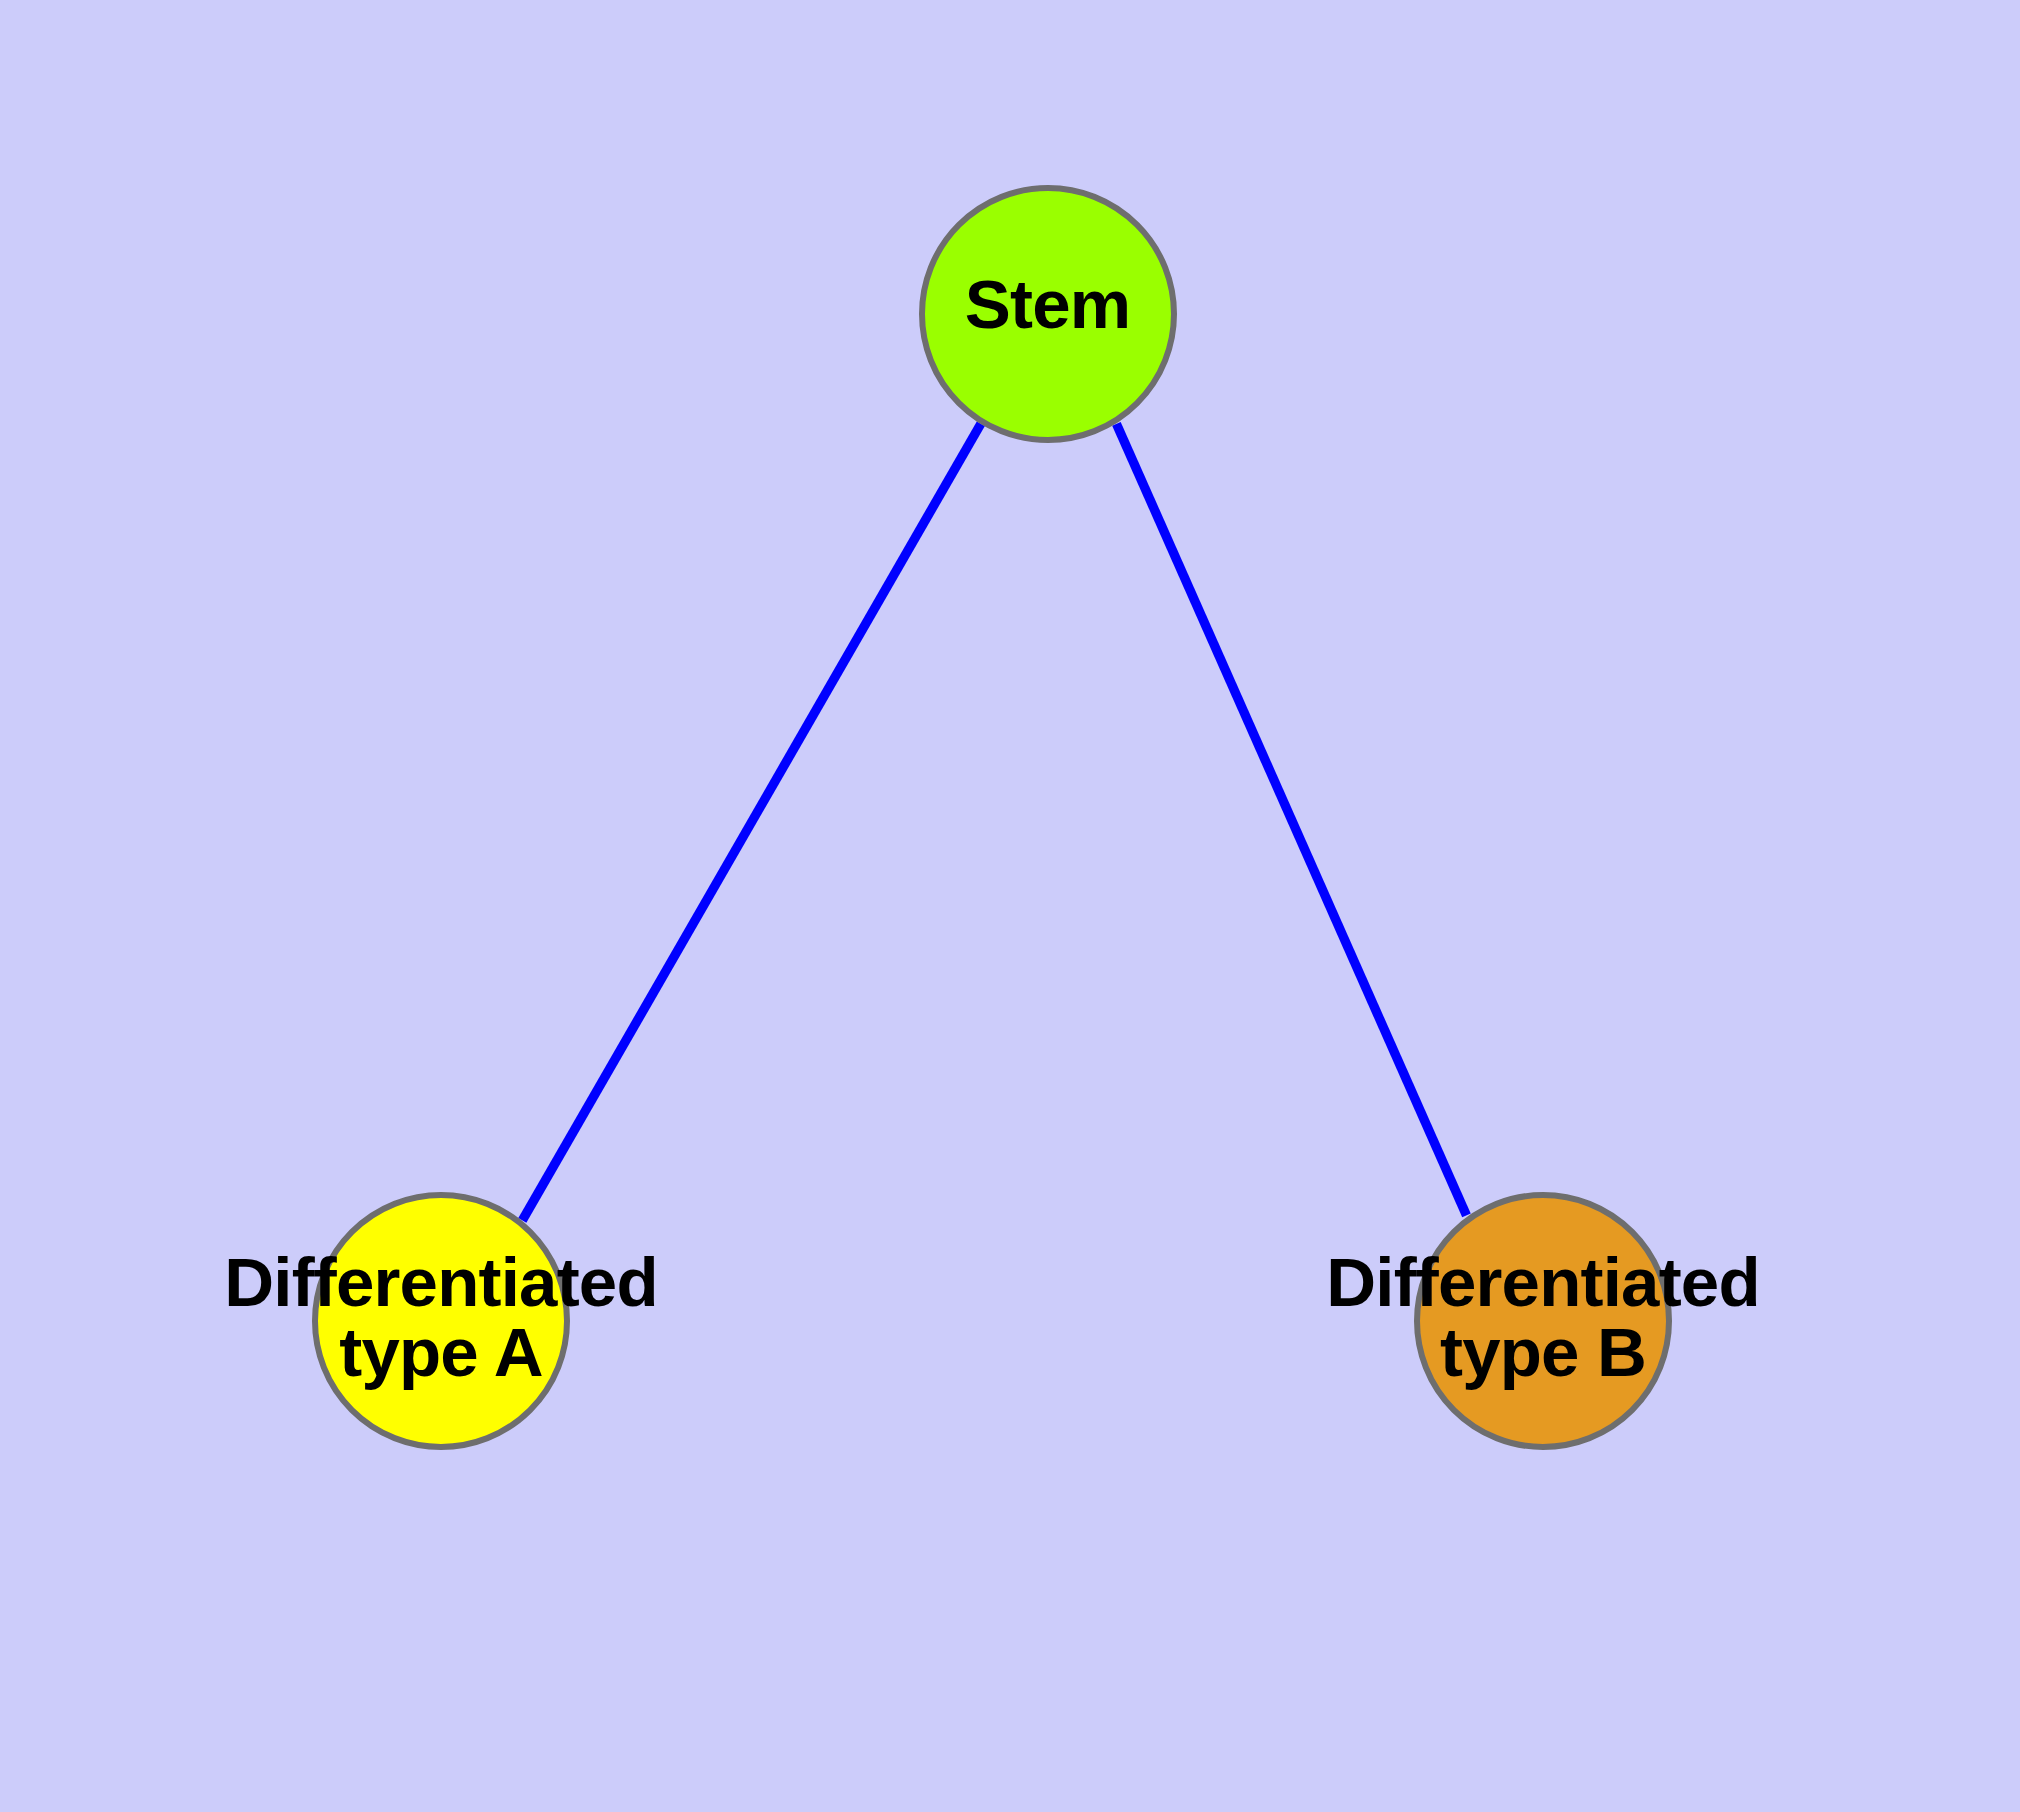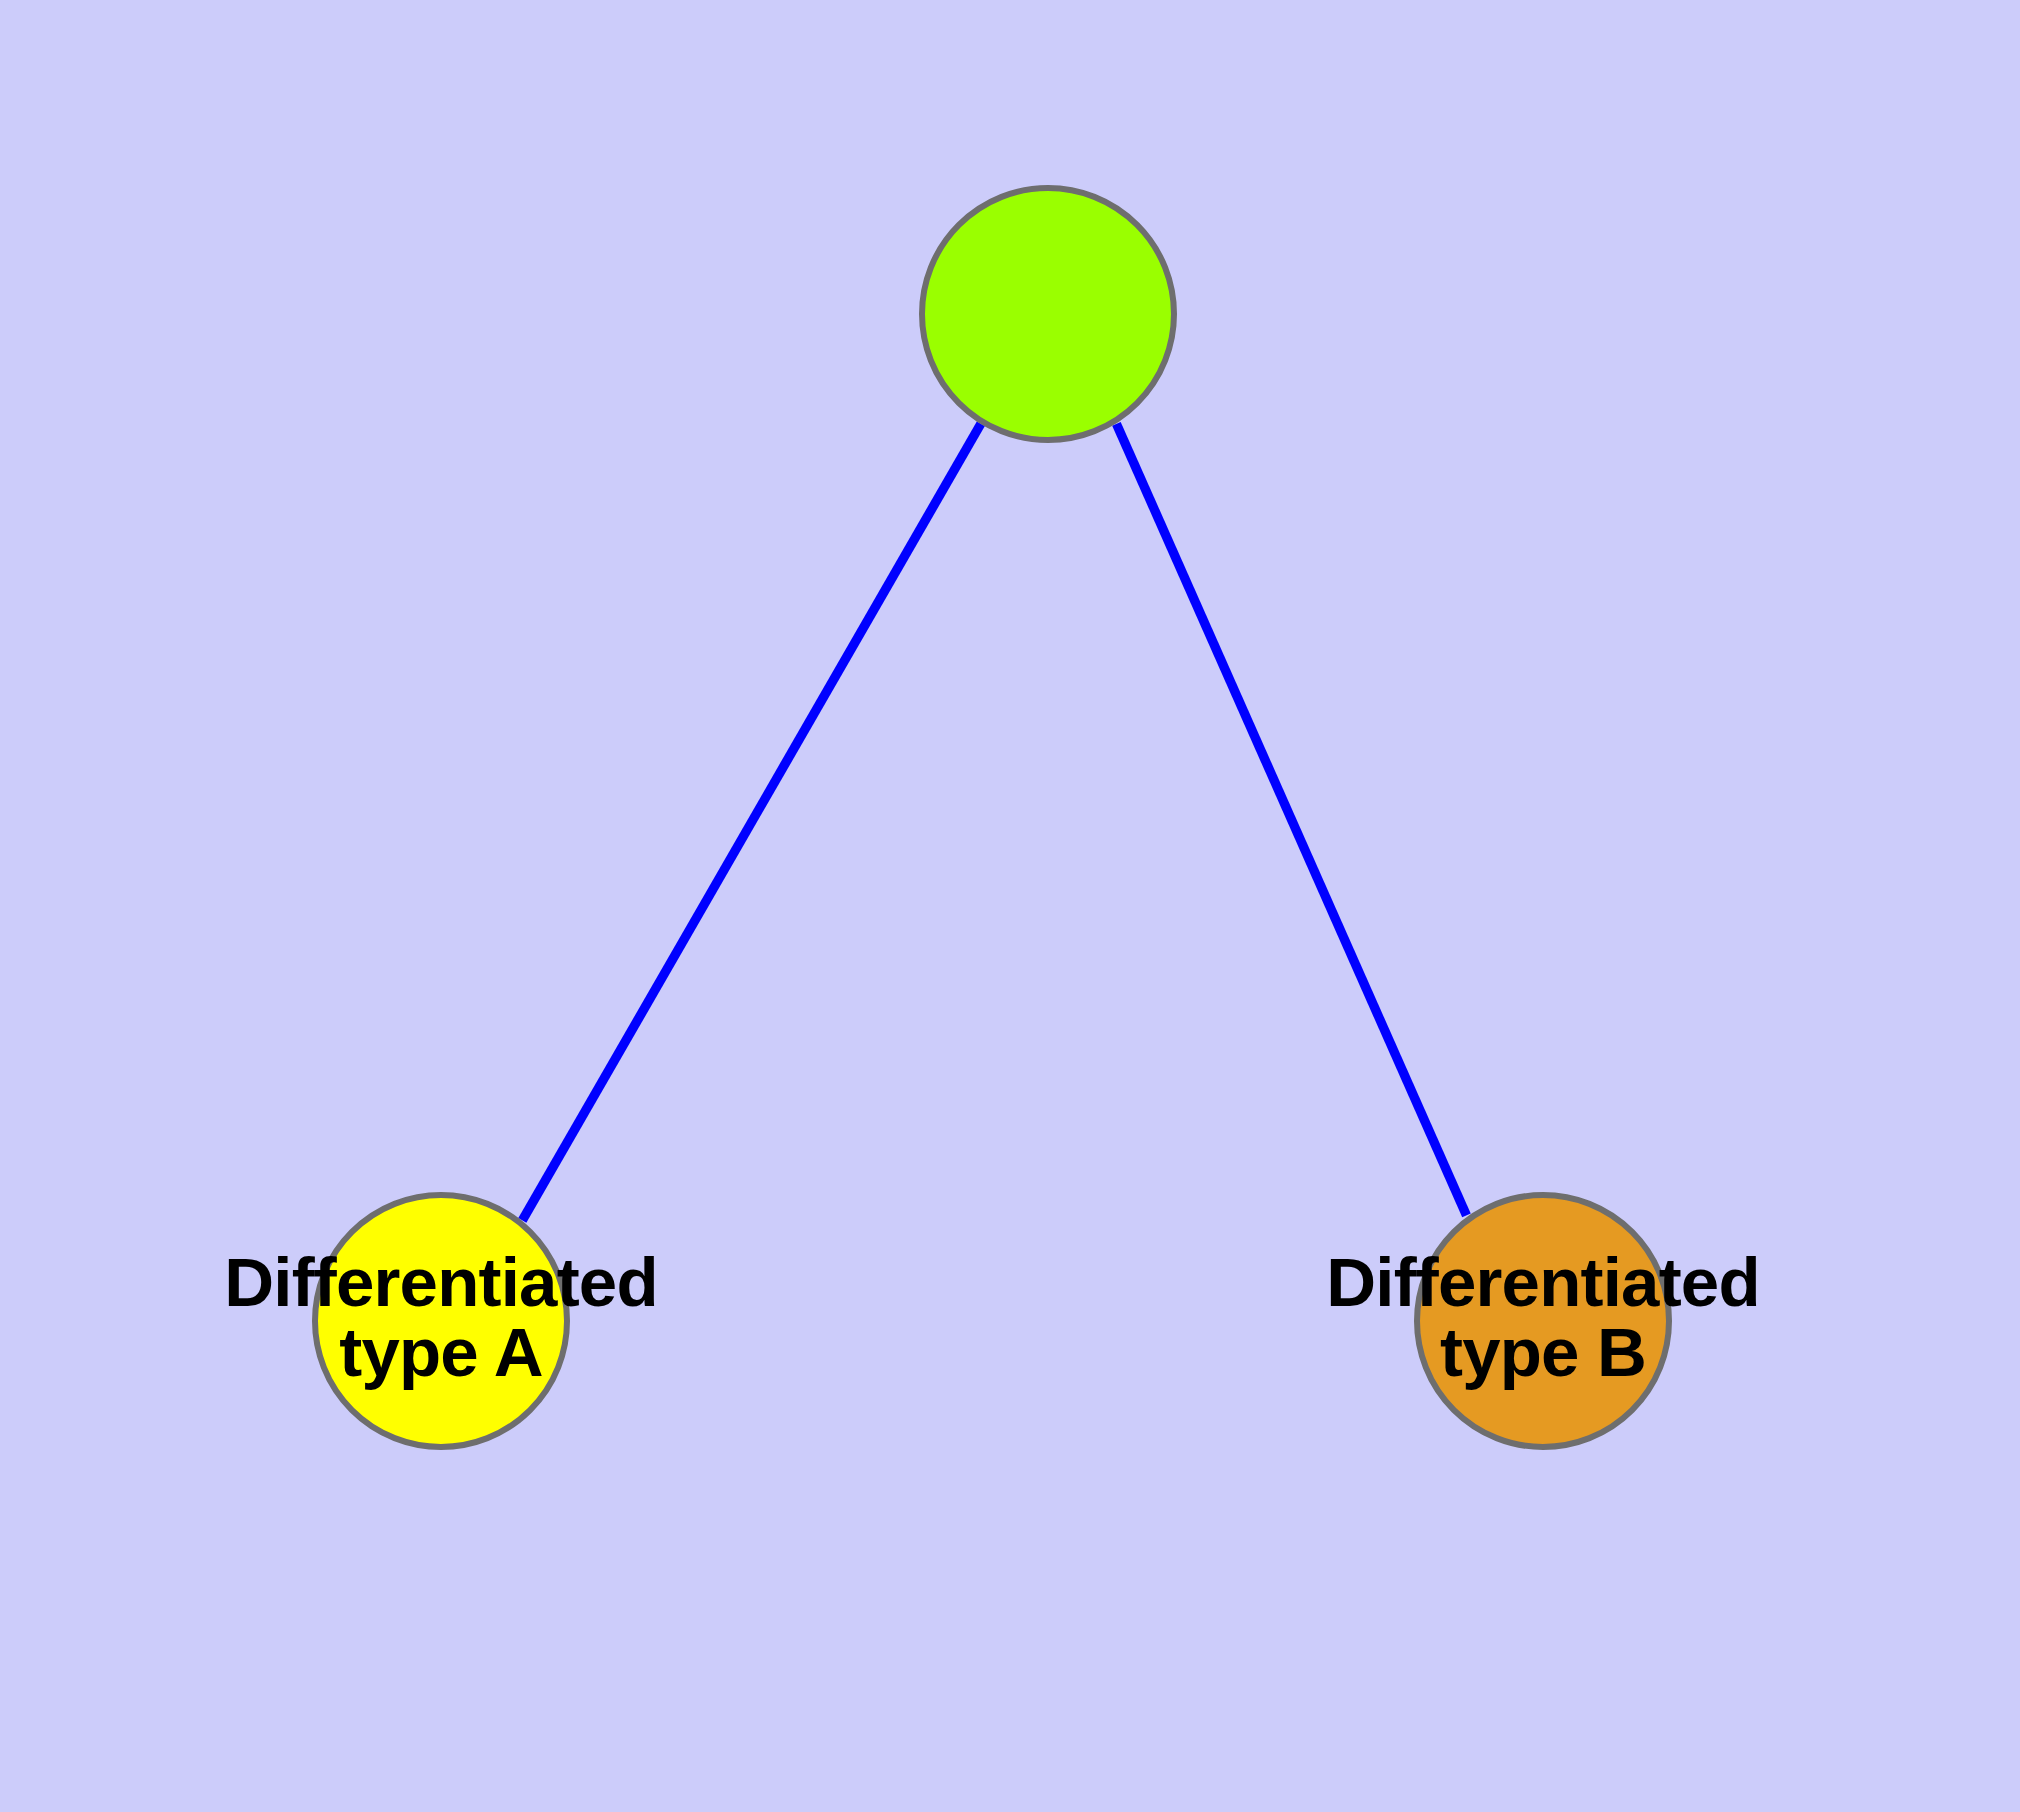--- a/index.html
+++ b/index.html
@@ -51,20 +51,21 @@
     <line x1="1157" y1="500" x2="616" y2="1440" stroke="#0000ff" stroke-width="11" stroke-linecap="butt"></line>
     <line x1="1317" y1="500" x2="1730" y2="1434" stroke="#0000ff" stroke-width="11" stroke-linecap="butt"></line>
   </svg>
 
   <div class="graph-node" style="left:919px; top:185px; width:258px; height:258px; background:#9aff00;"></div>
 
   <div class="graph-node" style="left:312px; top:1192px; width:258px; height:258px; background:#ffff00;"></div>
 
   <div class="graph-node" style="left:1414px; top:1192px; width:258px; height:258px; background:#e59a22;"></div>
 
+  <div class="node-label" style="left:793px; top:270px; width:509px; font-size:69px;">Stem</div>
 
   <div class="node-label" style="left:102px; top:1248px; width:678px; font-size:69px;">Differentiated
 type A</div>
 
   <div class="node-label" style="left:1204px; top:1248px; width:678px; font-size:69px;">Differentiated
 type B</div>
 
 </div>
 
 

